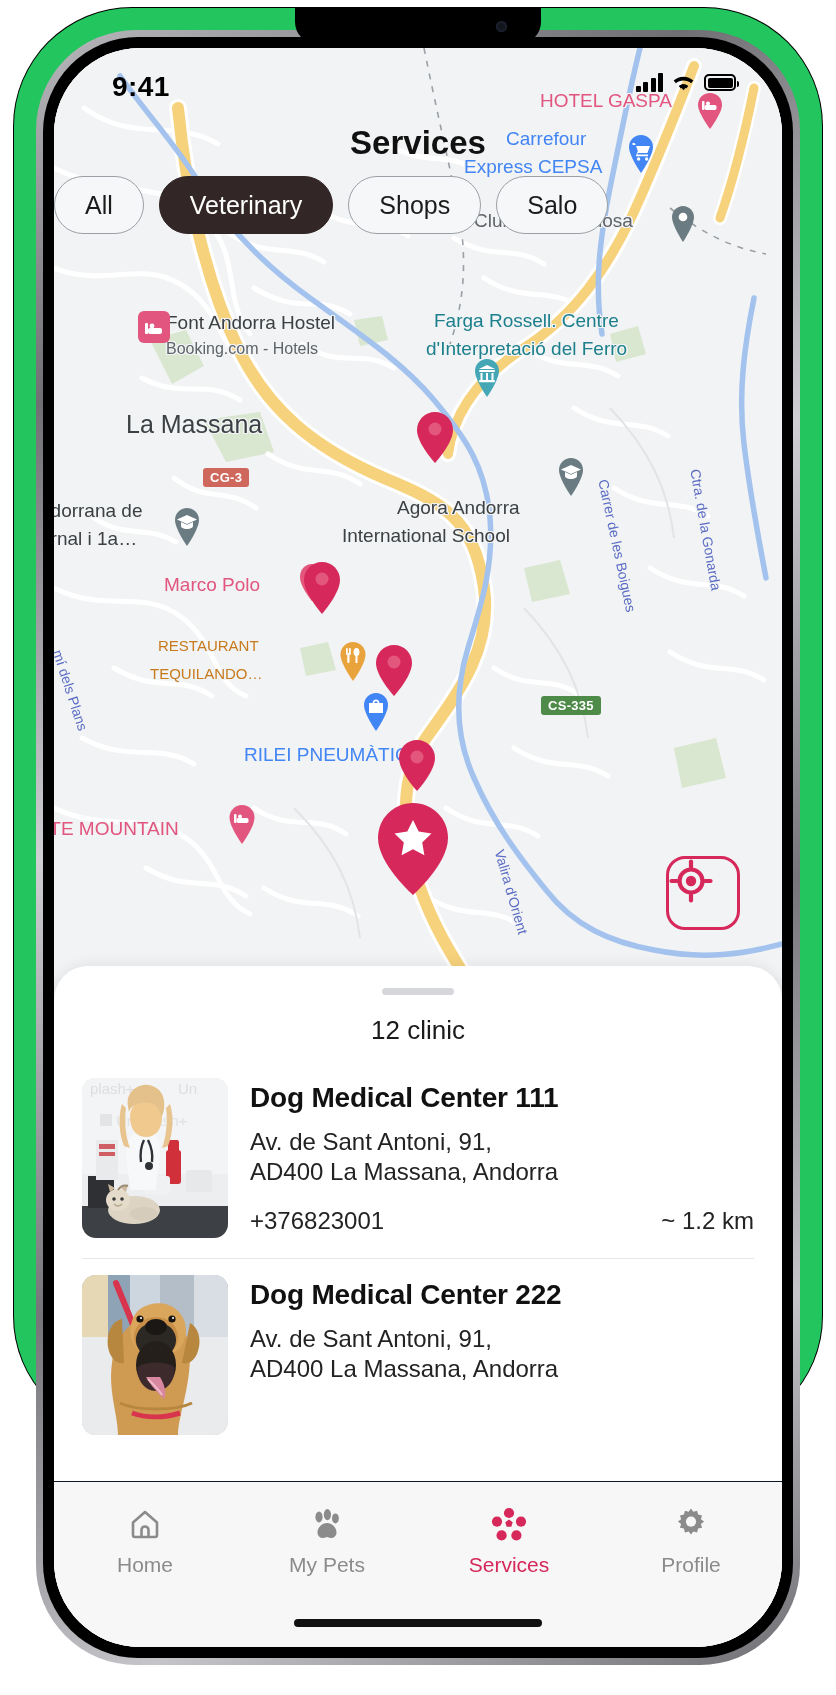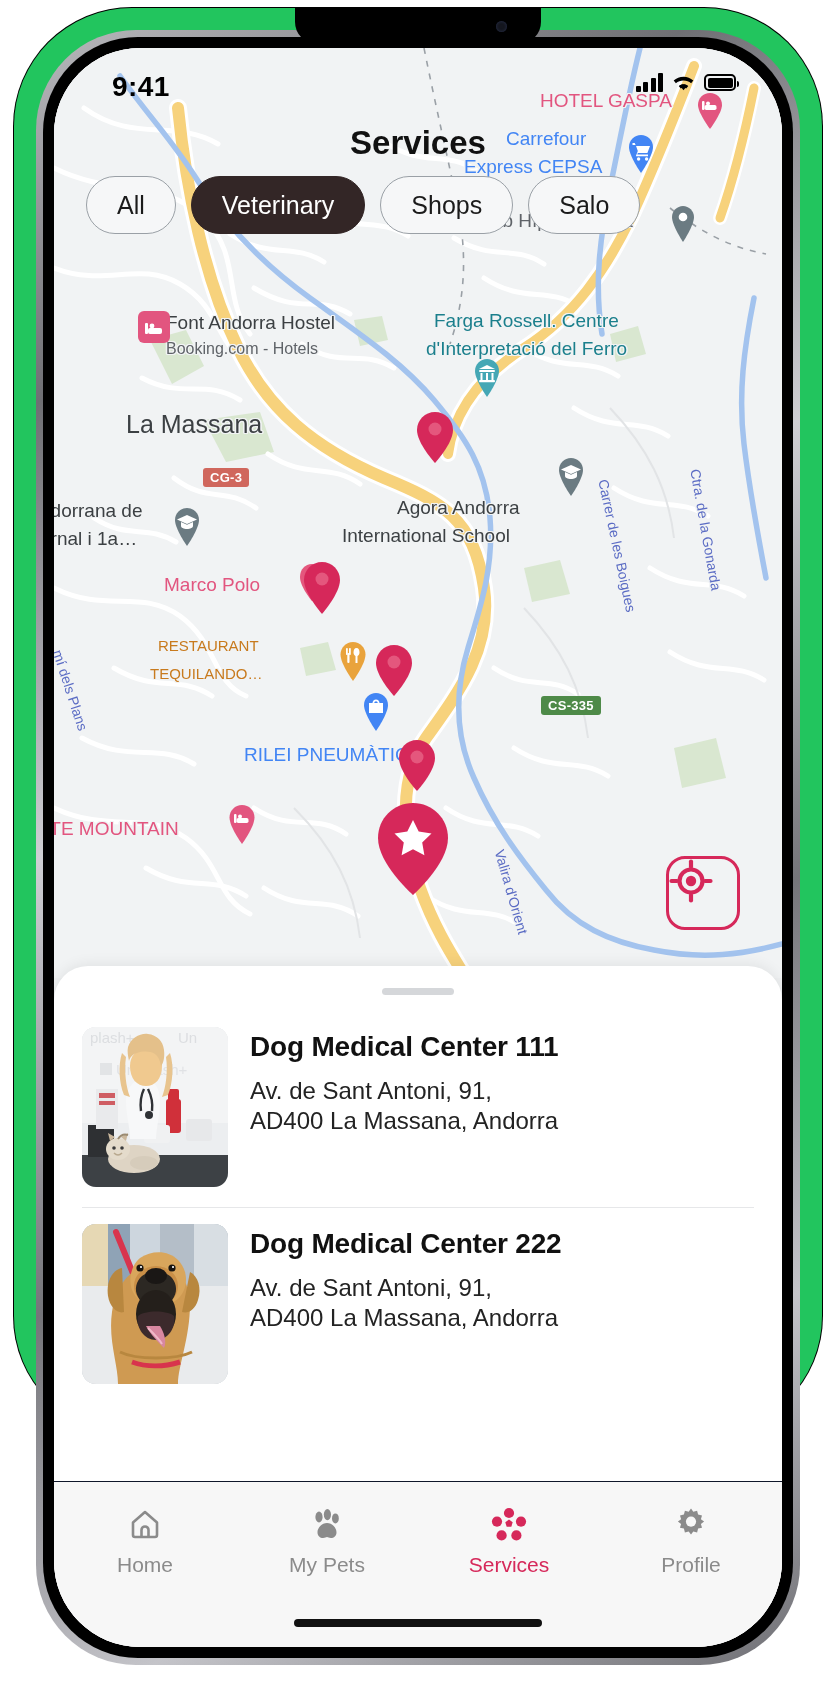--- a/index.html
+++ b/index.html
@@ -161,21 +161,20 @@
     left: 0; right: 0; top: 76px;
     text-align: center;
     font-size: 33px; font-weight: 700; color: #111;
     z-index: 50;
   }
 
   .chips {
     position: absolute;
     left: 0; right: 0; top: 128px;
     display: flex; align-items: center; gap: 15px;
-    padding-left: 32px;
     z-index: 50;
     overflow: hidden;
   }
   .chip {
     flex: 0 0 auto;
     height: 58px;
     padding: 0 30px;
     display: flex; align-items: center; justify-content: center;
     border-radius: 30px;
     font-size: 25px;
@@ -559,20 +558,21 @@
 
     <div class="chips">
       <div class="chip">All</div>
       <div class="chip active">Veterinary</div>
       <div class="chip">Shops</div>
       <div class="chip">Salo</div>
     </div>
 
     <div class="sheet">
       <div class="grabber"></div>
+      <div class="sheet-count">12 clinic</div>
 
       <div class="list">
 
         <div class="row">
           <div class="thumb">
             <svg viewBox="0 0 146 160" preserveAspectRatio="xMidYMid slice">
               <rect width="146" height="160" fill="#eceef0"></rect>
               <rect x="0" y="0" width="146" height="96" fill="#f3f4f5"></rect>
               <text x="8" y="16" font-family="Liberation Sans, sans-serif" font-size="15" fill="#dcdee1">plash+</text>
               <text x="96" y="16" font-family="Liberation Sans, sans-serif" font-size="15" fill="#dcdee1">Un</text>
@@ -608,20 +608,24 @@
                 <path d="M36 112q4-6 10-4" stroke="#9b8b72" stroke-width="2" fill="none"></path>
                 <ellipse cx="62" cy="136" rx="14" ry="7" fill="#d6ccbb"></ellipse>
               </g>
             </svg>
           </div>
           <div class="row-body">
             <div class="row-title">Dog Medical Center 111</div>
             <div class="row-addr">
               <div>Av. de Sant Antoni, 91,</div>
               <div>AD400 La Massana, Andorra</div>
+            </div>
+            <div class="row-meta">
+              <div class="row-phone">+376823001</div>
+              <div class="row-dist">~ 1.2 km</div>
             </div>
           </div>
         </div>
 
         <div class="row">
           <div class="thumb">
             <svg viewBox="0 0 146 160" preserveAspectRatio="xMidYMid slice">
               <rect width="146" height="160" fill="#c9cfd4"></rect>
               <rect x="0" y="0" width="146" height="62" fill="#b9c2cb"></rect>
               <rect x="0" y="0" width="26" height="62" fill="#e6d8b4"></rect>

